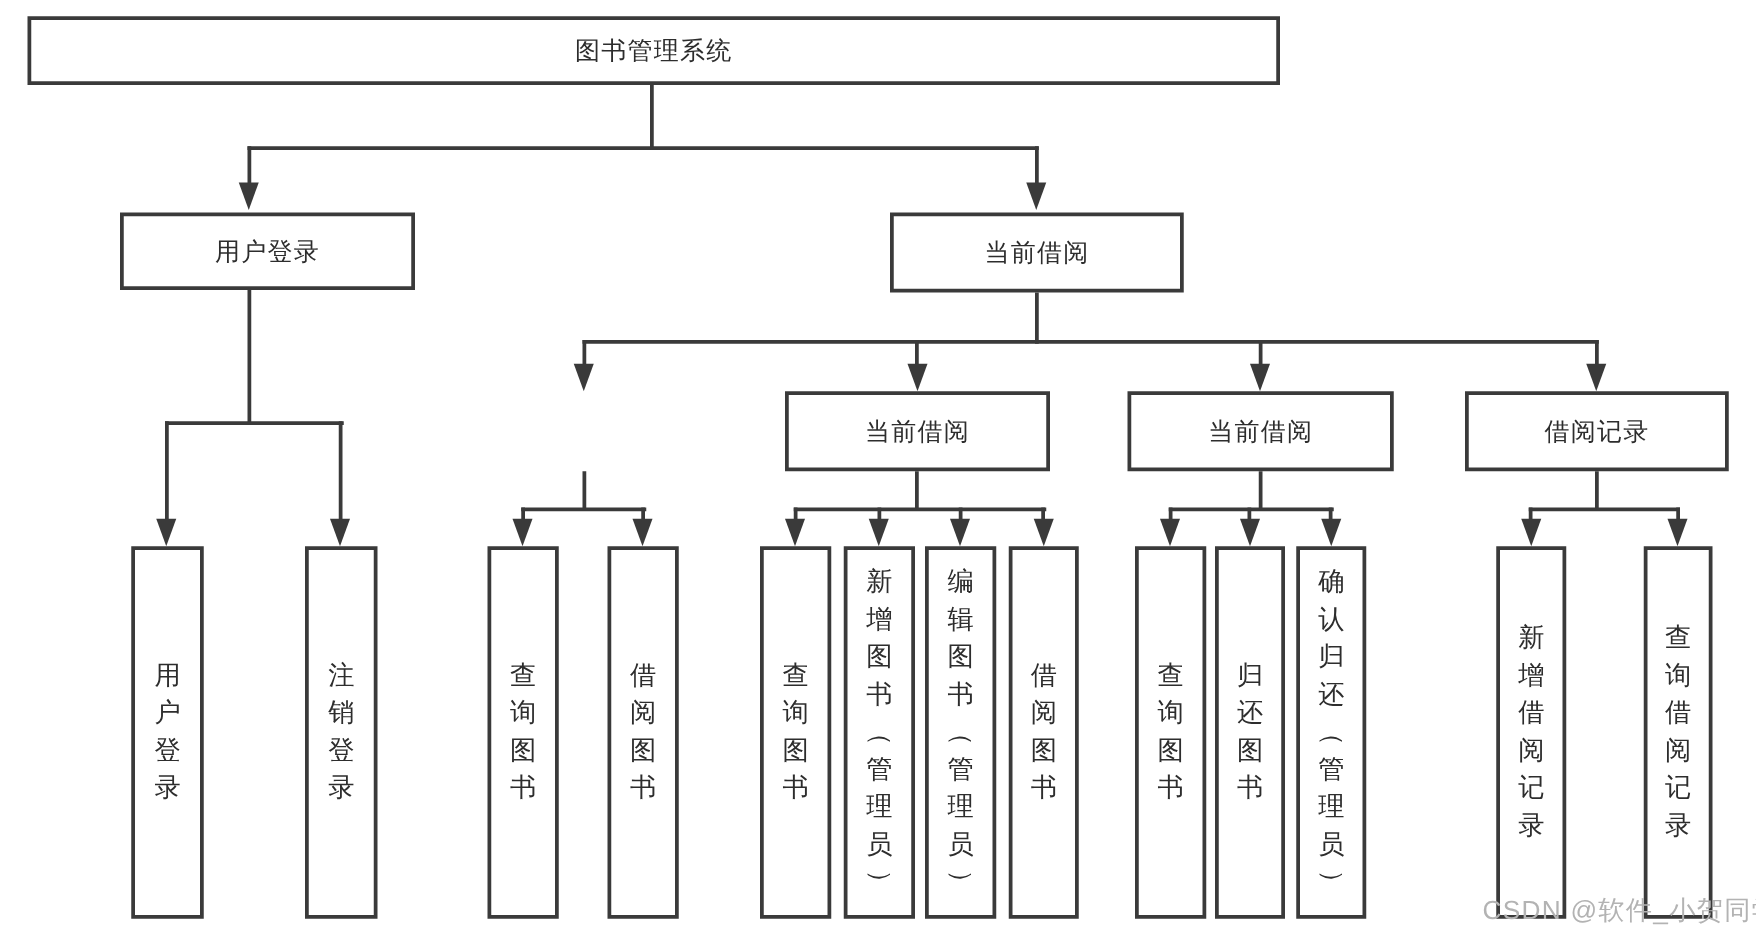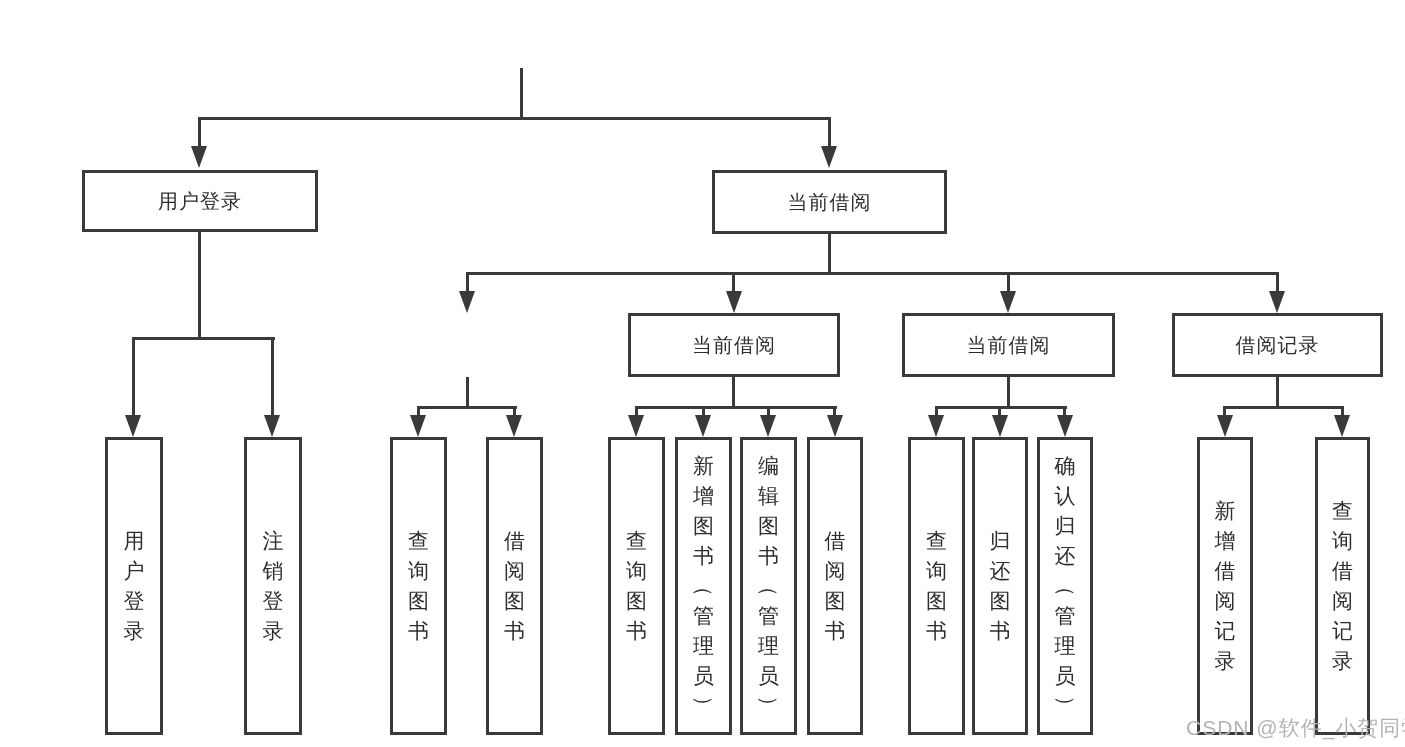--- a/index.html
+++ b/index.html
@@ -31,29 +31,32 @@
   .watermark{
     position:absolute;left:1186px;top:714px;font-size:21px;color:#b3b3b3;
     letter-spacing:1px;white-space:nowrap;z-index:10;
   }
 </style>
 </head>
 <body>
 
 <div id="canvas">
 
+  <div class="node" style="left:22px;top:13px;width:1002px;height:55px;">
+    <span>图书管理系统</span>
+  </div>
 
   <div class="vline" style="left:520px;top:68px;height:52px;"></div>
   <div class="hline" style="left:198px;top:117px;width:633px;"></div>
   <div class="vline" style="left:198px;top:117px;height:31px;"></div>
   <div class="arr" style="left:191px;top:146px;"></div>
   <div class="vline" style="left:828px;top:117px;height:31px;"></div>
   <div class="arr" style="left:821px;top:146px;"></div>
 
-  <div class="node" style="left:82px;top:170px;width:236px;height:62px;">
+  <div class="node" style="left:96px;top:170px;width:236px;height:62px;">
     <span>用户登录</span>
   </div>
   <div class="node" style="left:712px;top:170px;width:235px;height:64px;">
     <span>当前借阅</span>
   </div>
 
   <div class="vline" style="left:198px;top:232px;height:108px;"></div>
   <div class="hline" style="left:132px;top:337px;width:143px;"></div>
   <div class="vline" style="left:132px;top:337px;height:80px;"></div>
   <div class="arr" style="left:125px;top:415px;"></div>

